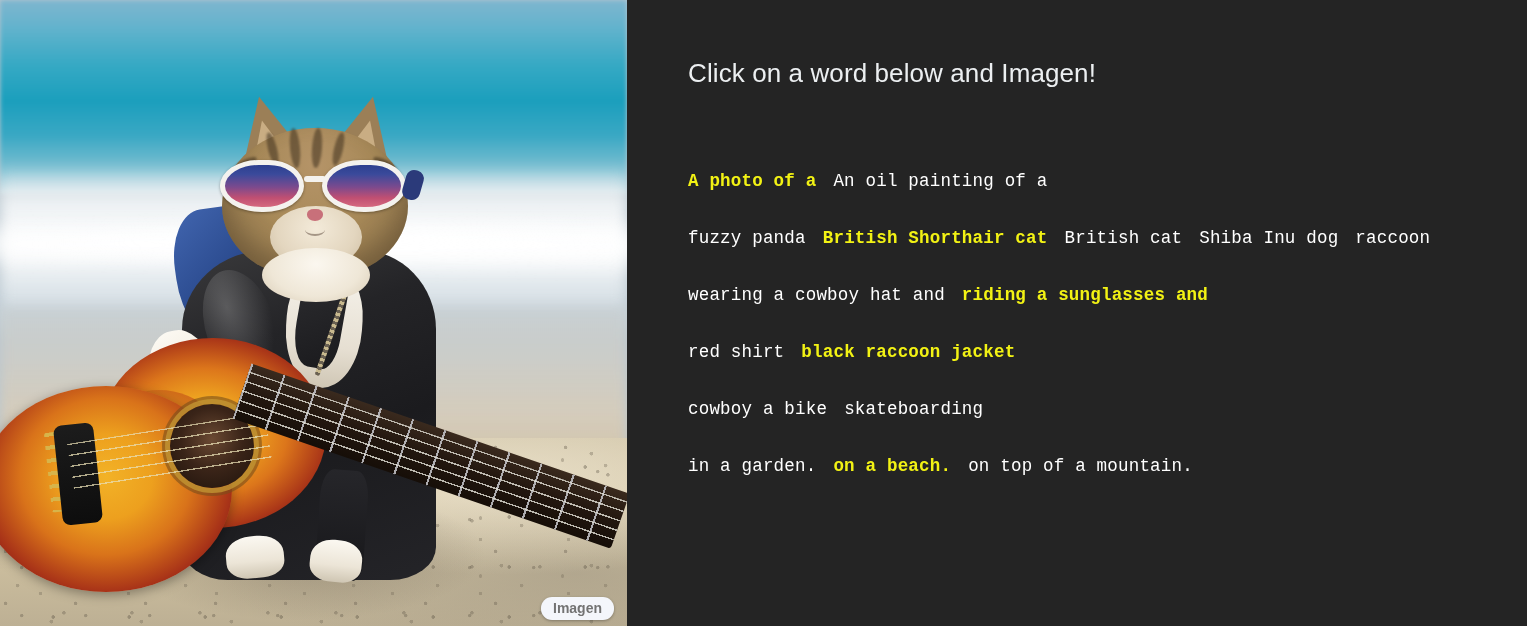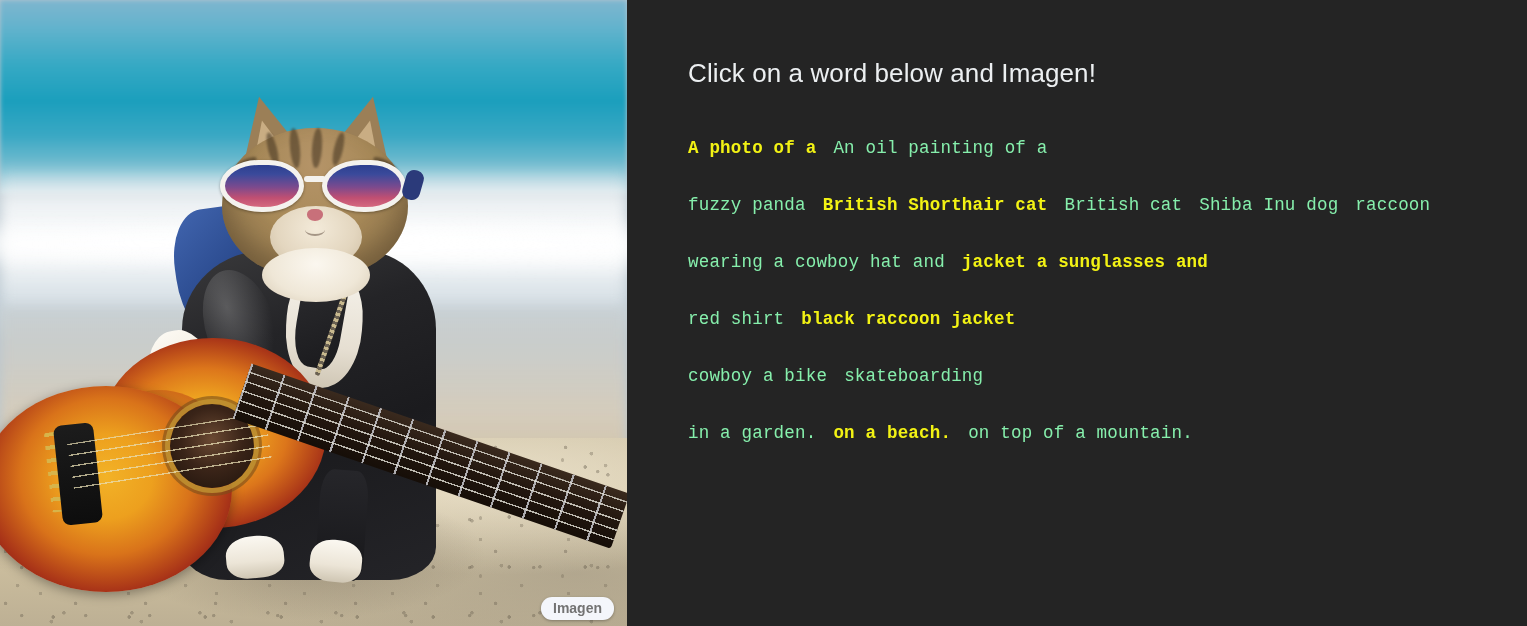--- a/index.html
+++ b/index.html
@@ -405,35 +405,35 @@
     letter-spacing: .1px;
     white-space: nowrap;
   }
 
   .prompt-rows {
     margin-top: 46px;
   }
   .prompt-row {
     height: 57px;
     display: flex;
-    align-items: flex-start;
+    align-items: flex-end;
     white-space: nowrap;
     font-family: "Liberation Mono", monospace;
     font-size: 17.5px;
     line-height: 24px;
   }
   .opt {
     font-family: "Liberation Mono", monospace;
     font-size: 17.5px;
     letter-spacing: .2px;
     cursor: pointer;
     white-space: nowrap;
   }
   .opt.inactive {
-    color: #86efac;
+    color: #ffffff;
     font-weight: 400;
   }
   .opt.active {
     color: #f2f214;
     font-weight: 700;
   }
   .opt + .opt { margin-left: 17px; }
 </style>
 </head>
 <body>
@@ -515,21 +515,21 @@
           </div>
           <div class="prompt-row">
             <span class="opt inactive">fuzzy panda</span>
             <span class="opt active">British Shorthair cat</span>
             <span class="opt inactive">British cat</span>
             <span class="opt inactive">Shiba Inu dog</span>
             <span class="opt inactive">raccoon</span>
           </div>
           <div class="prompt-row">
             <span class="opt inactive">wearing a cowboy hat and</span>
-            <span class="opt active">jacket a sunglasses and</span>
+            <span class="opt active">riding a sunglasses and</span>
           </div>
           <div class="prompt-row">
             <span class="opt inactive">red shirt</span>
             <span class="opt active">black raccoon jacket</span>
           </div>
           <div class="prompt-row">
             <span class="opt inactive">cowboy a bike</span>
             <span class="opt inactive">skateboarding</span>
           </div>
           <div class="prompt-row">

